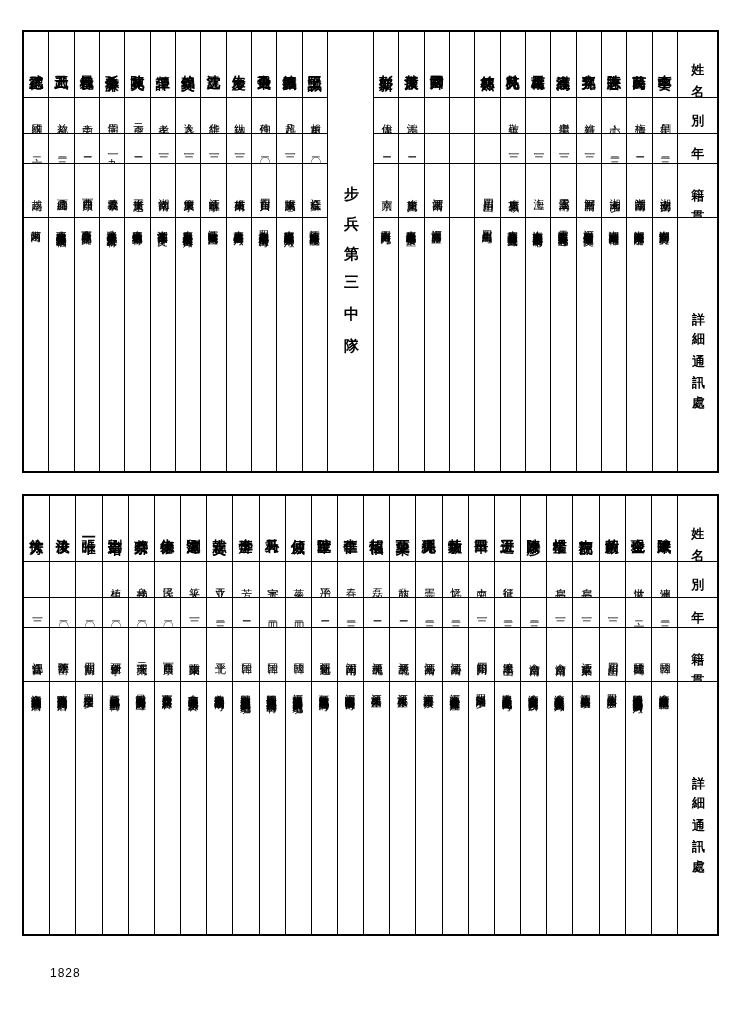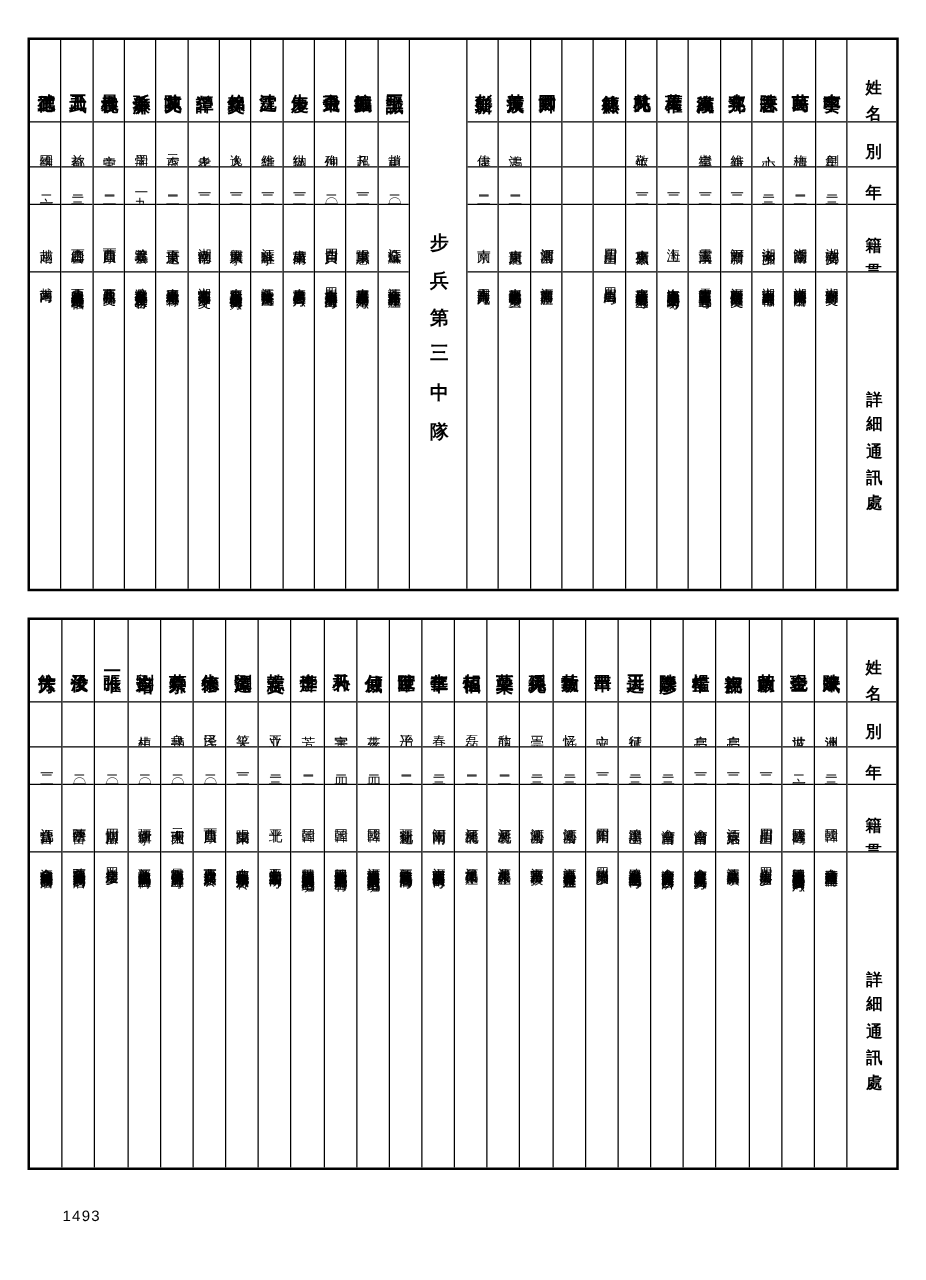--- a/index.html
+++ b/index.html
@@ -995,14 +995,14 @@
         </div>
         <div class="cell c-origin">
           <span class="v v-origin">合江富錦</span>
         </div>
         <div class="cell c-addr">
           <span class="v v-addr">合江省富錦县城内和發同藥店·</span>
         </div>
       </div>
     </div>
 
-  <div class="folio">1493</div>
+  <div class="folio">1828</div>
 </div>
 
 </body></html>

